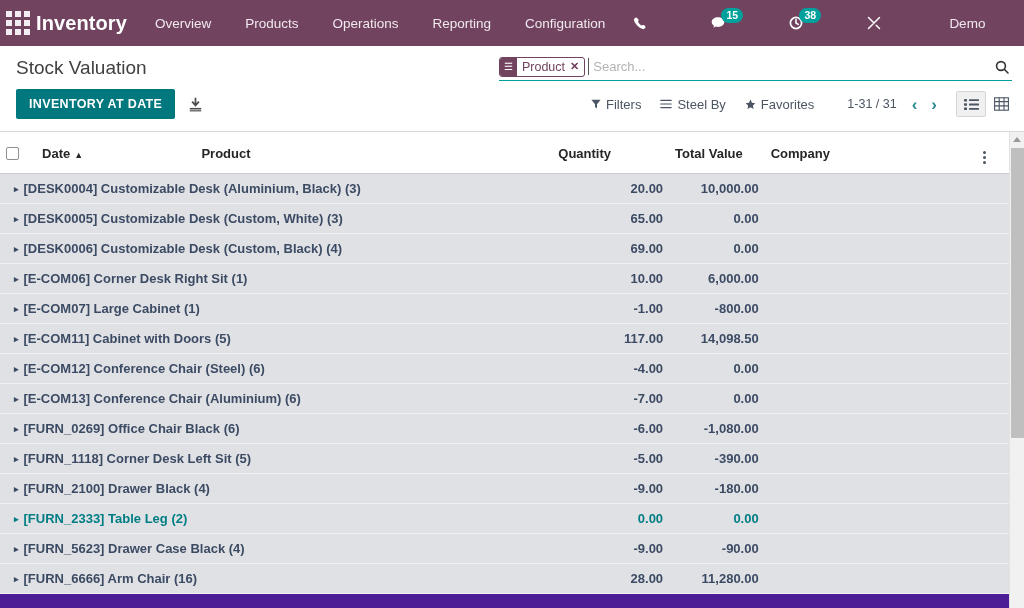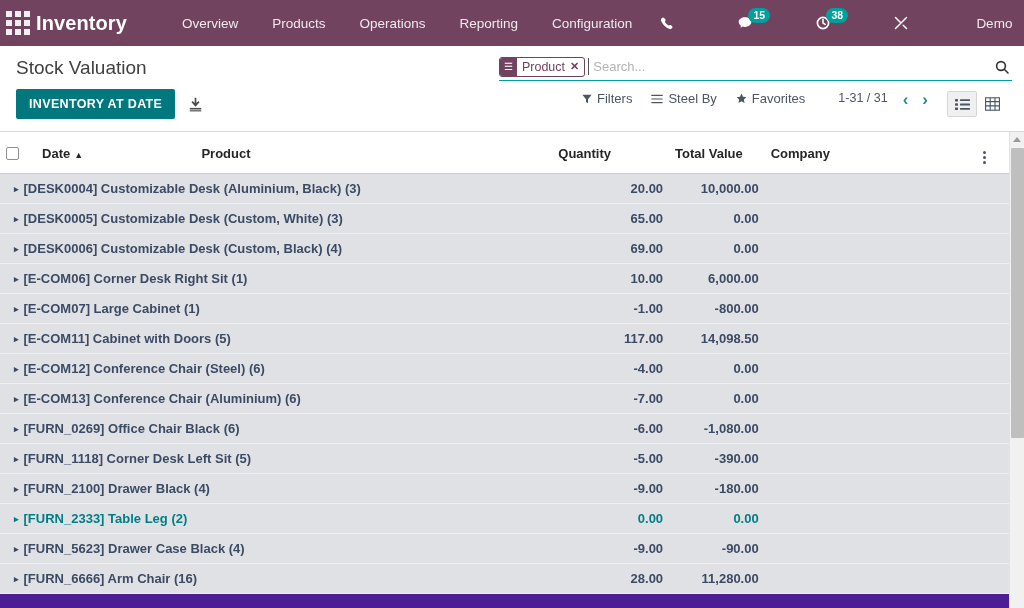--- a/index.html
+++ b/index.html
@@ -30,21 +30,21 @@
     justify-content: center;
     cursor: pointer;
     margin-right: 6px;
   }
   .apps-grid span { background: #f3eef1; display: block; width: 6px; height: 6px; }
   .brand {
     font-size: 20px;
     font-weight: bold;
     color: #ffffff;
     letter-spacing: .1px;
-    margin-right: 38px;
+    margin-right: 11px;
     cursor: pointer;
     white-space: nowrap;
   }
   .menu-items { display: flex; align-items: center; height: 100%; }
   .menu-item {
     font-size: 13.5px;
     color: #f0e9ee;
     padding: 8px 17px;
     height: 100%;
     display: flex; align-items: center;
@@ -177,41 +177,41 @@
     background: transparent;
   }
   .search-input::placeholder { color: #b3b3b3; }
   .search-btn {
     color: #333;
     padding: 0 2px 0 8px;
     cursor: pointer;
     display: flex; align-items: center;
   }
 
-  .cp-row-bottom { display: flex; align-items: center; padding: 8px 17px 0 16px; }
+  .cp-row-bottom { display: flex; align-items: center; padding: 8px 8px 0 16px; }
   .btn-primary {
     background: #00787e;
     color: #fff;
     border: none;
     font-size: 12.5px;
     font-weight: bold;
     letter-spacing: .35px;
     padding: 8px 13px;
     border-radius: 2px;
     cursor: pointer;
     font-family: "Liberation Sans", sans-serif;
     text-transform: uppercase;
   }
   .icon-btn {
     color: #4c4c4c;
     margin-left: 12px;
     cursor: pointer;
     display: flex; align-items: center;
   }
-  .cp-tools { margin-left: auto; display: flex; align-items: flex-start; }
+  .cp-tools { margin-left: auto; display: flex; align-items: center; }
   .cp-tool {
     font-size: 13px;
     color: #4b5563;
     margin-right: 19px;
     cursor: pointer;
     display: flex; align-items: center;
     white-space: nowrap;
   }
   .cp-tool .ti { margin-right: 5px; font-size: 11px; color: #4b5563; display:flex; align-items:center;}
   .pager {

